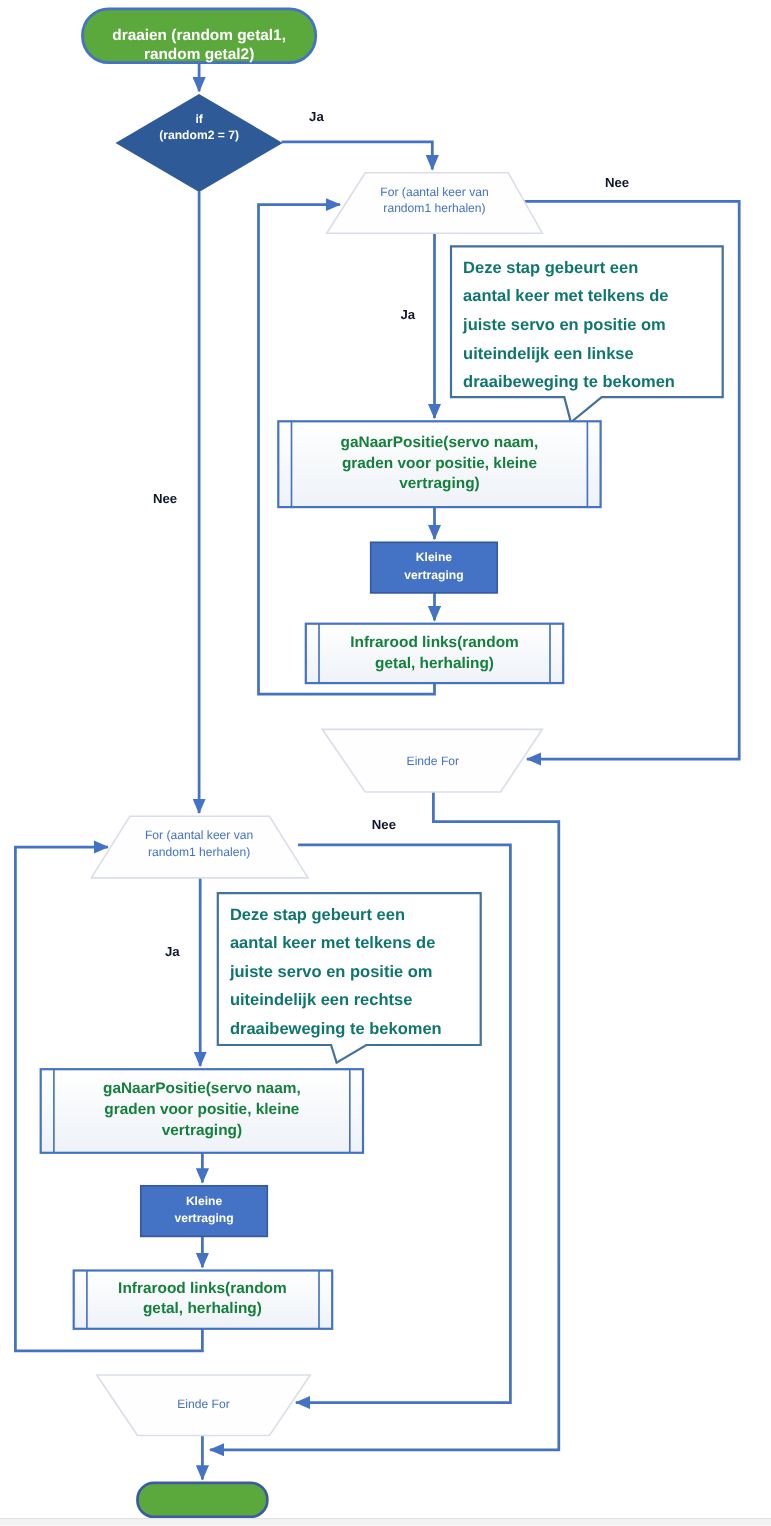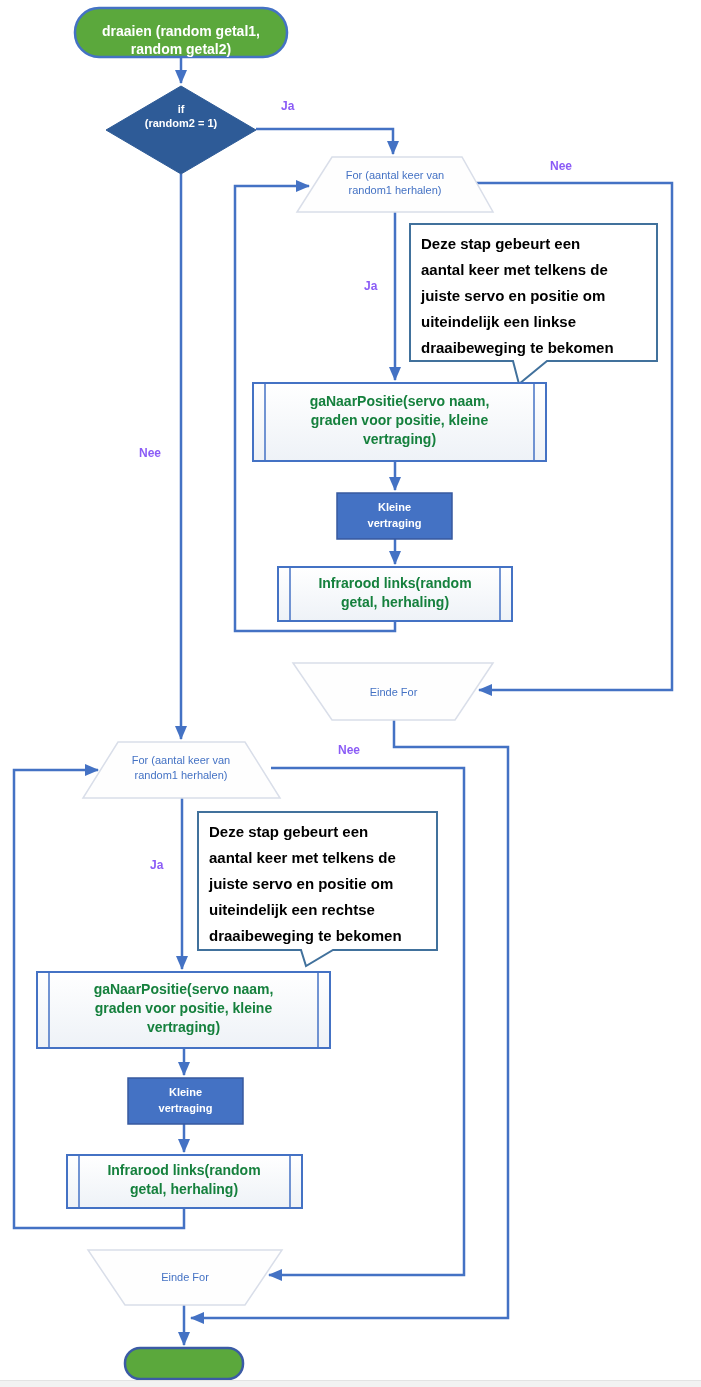--- a/index.html
+++ b/index.html
@@ -3,22 +3,22 @@
 <meta charset="utf-8">
 <style>
   html,body{margin:0;padding:0;background:#ffffff;}
   #stage{position:relative;width:701px;height:1387px;background:#ffffff;overflow:hidden;
          font-family:"Liberation Sans", sans-serif;}
   .lbl{position:absolute;white-space:pre-line;}
   .center{text-align:center;}
   .node-text{color:#15803d;font-weight:600;font-size:14px;line-height:19px;}
   .loop-text{color:#4472C4;font-weight:400;font-size:11px;line-height:15px;}
   .white-text{color:#ffffff;font-weight:700;}
-  .branch{color:#8b5cf6;font-weight:700;font-size:12px;}
-  .note-text{color:#000000;font-weight:600;font-size:15px;line-height:26px;}
+  .branch{color:#0f172a;font-weight:700;font-size:12px;}
+  .note-text{color:#0f766e;font-weight:600;font-size:15px;line-height:26px;}
   .start-text{font-size:14px;line-height:18px;}
   .if-text{font-size:11px;line-height:14px;}
   .kv-text{font-size:11px;line-height:16px;}
   .end-text{font-size:13.5px;line-height:15px;margin-top:36px;}
   #bottom-strip{position:absolute;left:0;right:0;bottom:0;height:6px;background:#f2f2f2;border-top:1px solid #e3e3e3;}
 </style>
 </head>
 <body>
 
 <div id="stage">
@@ -83,21 +83,21 @@
 
     <polygon points="88,1250 282,1250 245,1305 125,1305" fill="#fefefe" stroke="#D9DEE9" stroke-width="1.5"></polygon>
 
     <rect x="125" y="1348" width="118" height="31" rx="15" fill="#5BA83C" stroke="#3B5BA5" stroke-width="2.5"></rect>
   </svg>
 
   <div class="lbl center white-text start-text" style="left:75px;top:22px;width:212px;">draaien (random getal1,
 random getal2)</div>
 
   <div class="lbl center white-text if-text" style="left:106px;top:102px;width:150px;">if
-(random2 = 1)</div>
+(random2 = 7)</div>
 
   <div class="lbl branch" style="left:281px;top:99px;">Ja</div>
 
   <div class="lbl center loop-text" style="left:300px;top:168px;width:190px;">For (aantal keer van
 random1 herhalen)</div>
 
   <div class="lbl branch" style="left:550px;top:159px;">Nee</div>
 
   <div class="lbl branch" style="left:364px;top:279px;">Ja</div>
 

